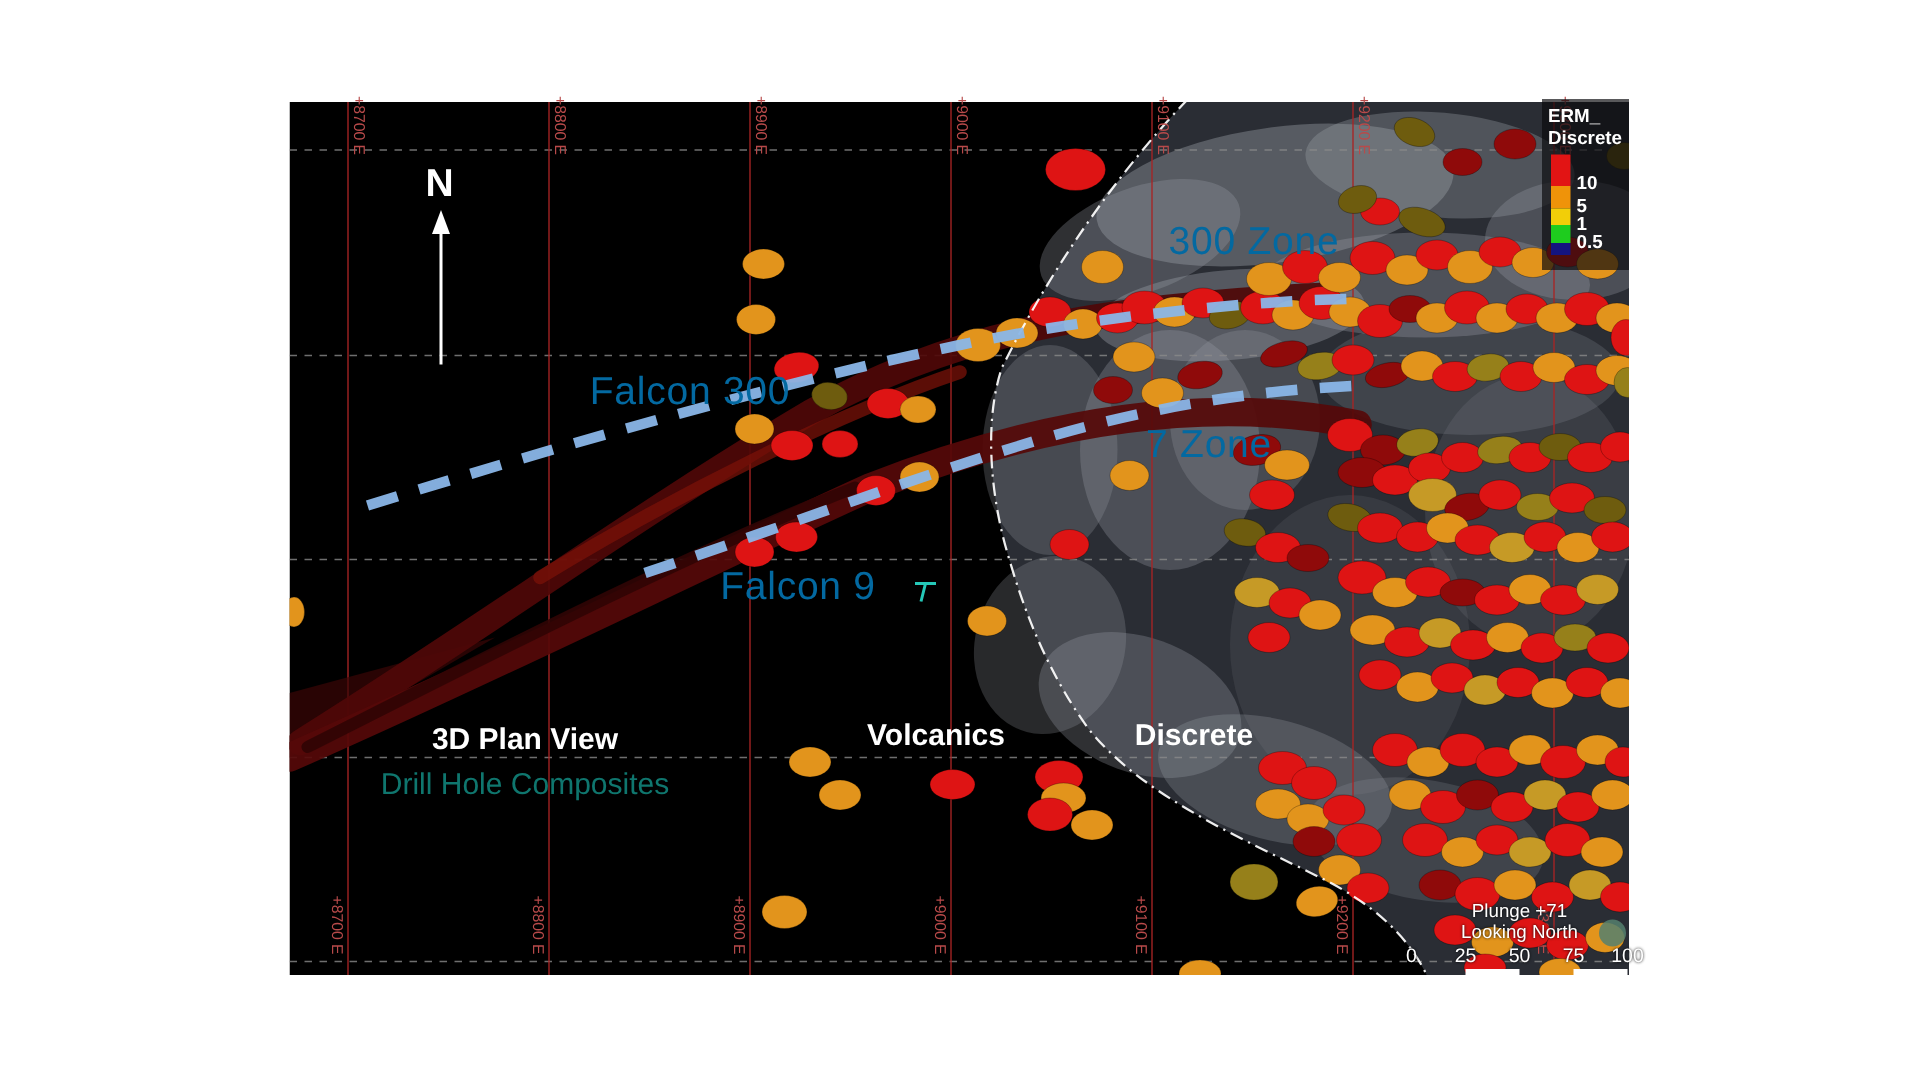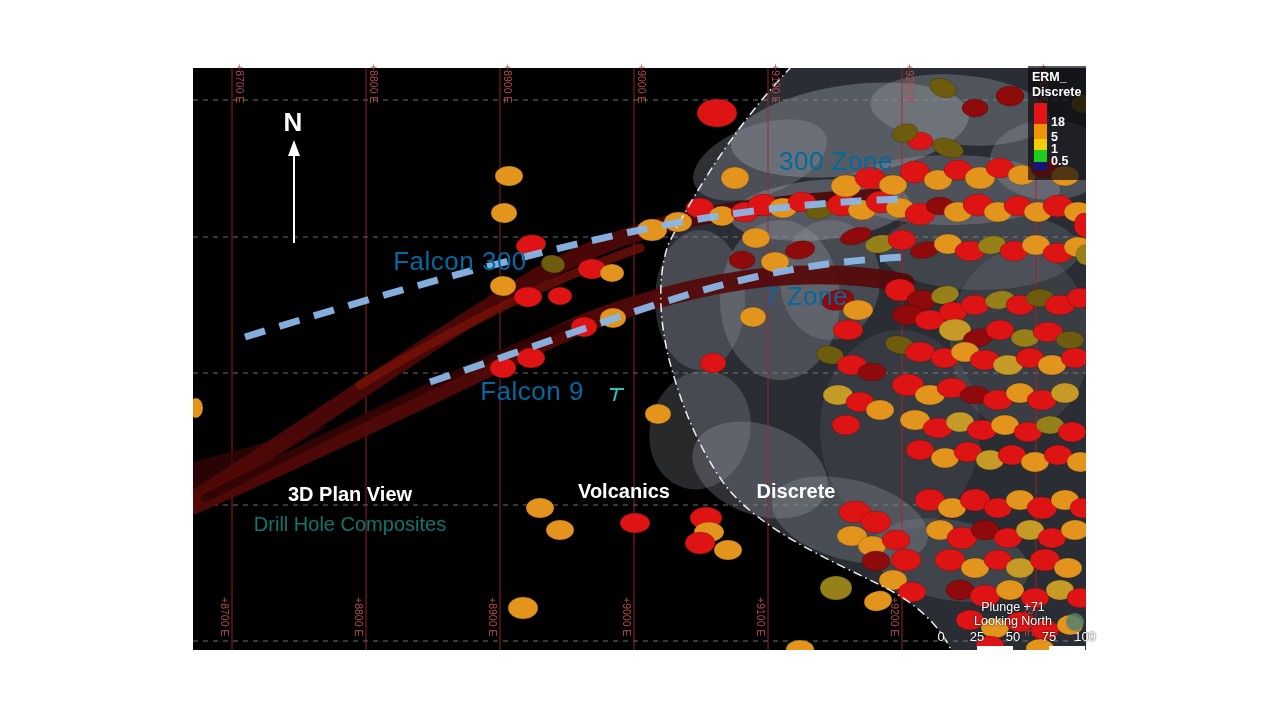--- a/index.html
+++ b/index.html
@@ -308,21 +308,21 @@
   <div class="lt">ERM_</div>
   <div class="lt">Discrete</div>
   <div id="legend-body" style="height: 67px;">
     <div id="legend-bar">
           <div style="height: 21px; background: rgb(226, 20, 20);"></div>
           <div style="height: 15px; background: rgb(239, 147, 9);"></div>
           <div style="height: 11px; background: rgb(242, 206, 8);"></div>
           <div style="height: 12px; background: rgb(30, 204, 30);"></div>
           <div style="height: 8px; background: rgb(20, 20, 128);"></div>
         </div>
-  <span class="leg-label" style="top: 12px;">18</span>
+  <span class="leg-label" style="top: 12px;">10</span>
         <span class="leg-label" style="top: 27px;">5</span>
         <span class="leg-label" style="top: 39px;">1</span>
         <span class="leg-label" style="top: 51px;">0.5</span>
       </div>
 </div>
 
 <div id="viewinfo" style="left: 941px; top: 600px; width: 144px;">
   <div class="vi-line">Plunge +71</div>
   <div class="vi-line">Looking North</div>
   <div id="ruler">

